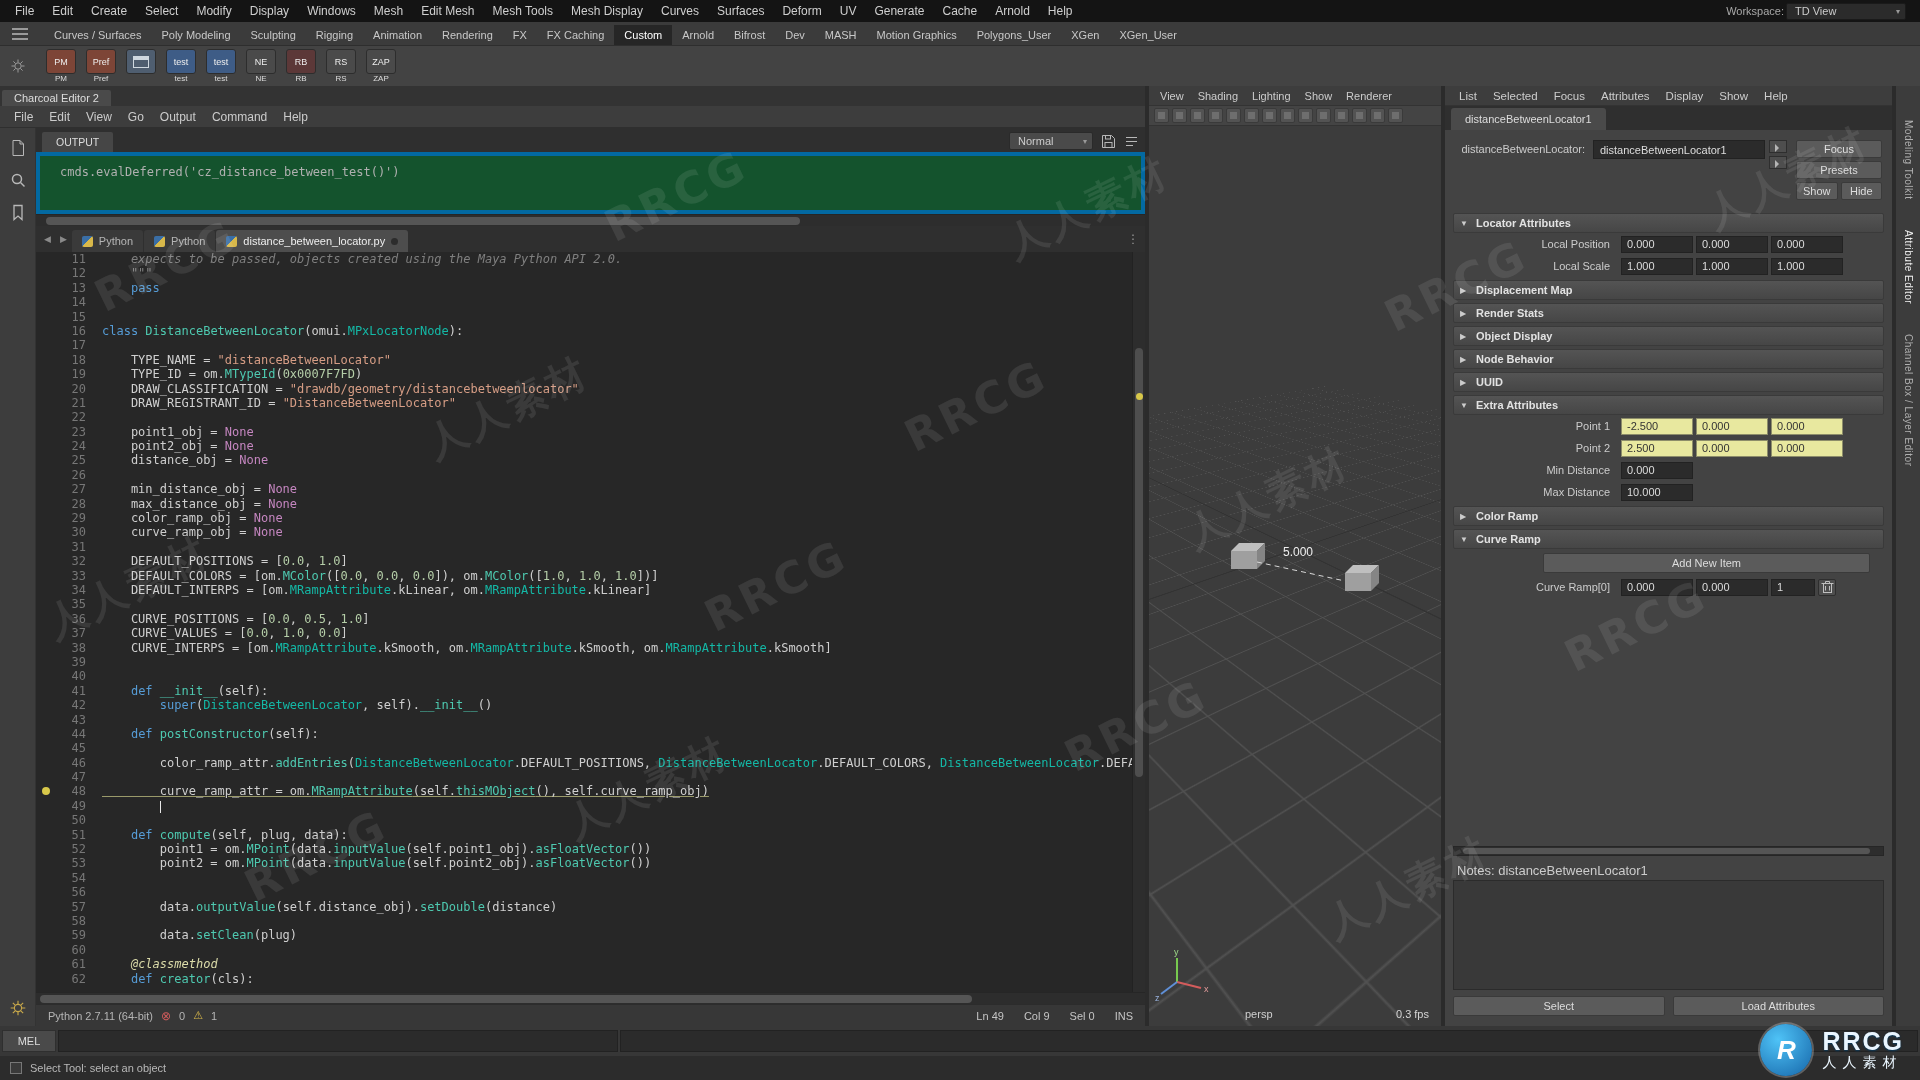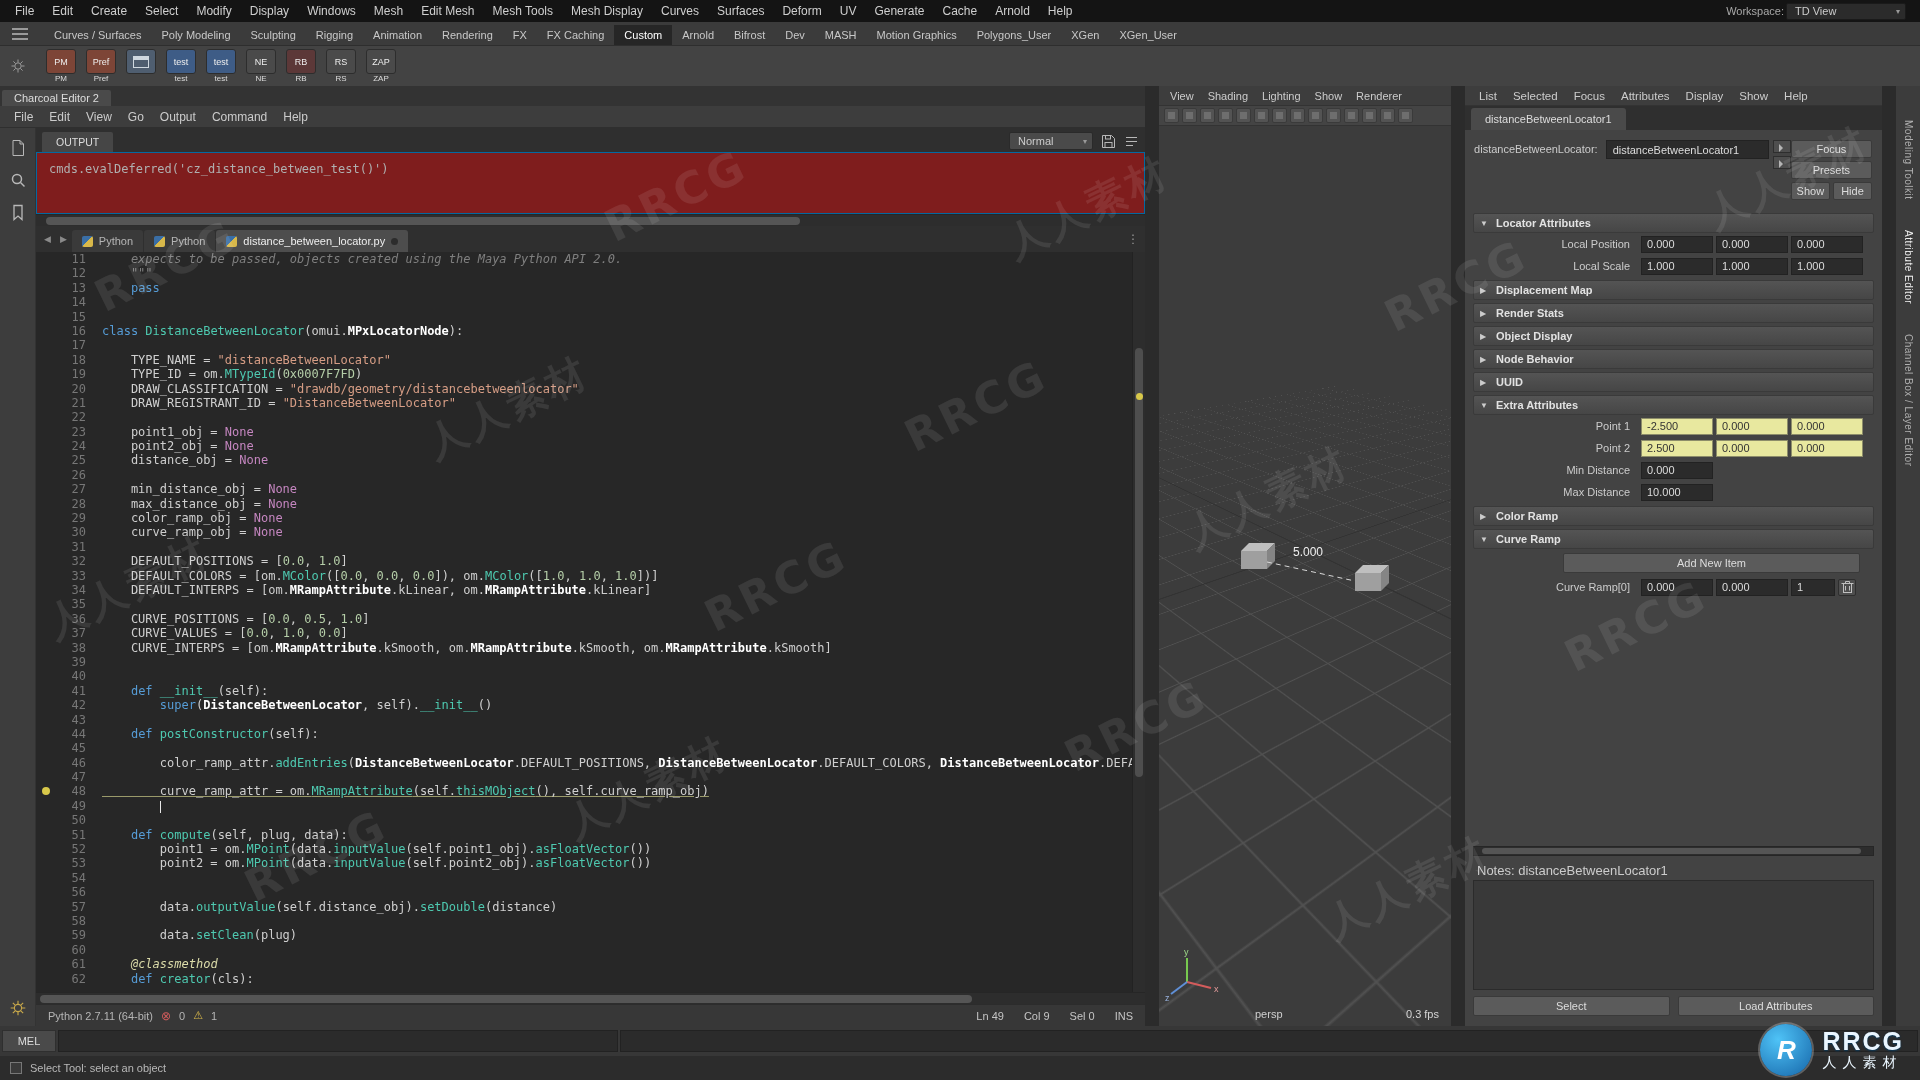--- a/index.html
+++ b/index.html
@@ -21,55 +21,55 @@
 .corner-icon{position:absolute;left:12px;top:6px;width:16px;height:12px;display:flex;flex-direction:column;justify-content:space-between;}
 .corner-icon i{display:block;height:2px;background:#9a9a9a;}
 .shelf-row{height:40px;background:#434343;display:flex;align-items:center;gap:6px;padding-left:44px;flex:0 0 auto;position:relative;}
 .shelf-gear{position:absolute;left:10px;top:12px;}
 .shelf-btn{width:34px;display:flex;flex-direction:column;align-items:center;}
 .shelf-btn .ic{width:30px;height:25px;border-radius:3px;display:flex;align-items:center;justify-content:center;font-size:9px;color:#eee;border:1px solid #2d2d2d;}
 .shelf-btn .cap{font-size:8px;color:#ddd;margin-top:1px;line-height:8px;height:8px;}
 .mini-win{display:block;width:16px;height:12px;border:1px solid #cfd8e0;border-top:4px solid #cfd8e0;}
 
 
-.main{flex:1;display:flex;gap:14px;background:#2b2b2b;min-height:0;}
+.main{flex:1;display:flex;gap:4px;background:#2b2b2b;min-height:0;}
 
 
 .editor-panel{width:1145px;display:flex;flex-direction:column;background:#3d3d3d;min-width:0;}
 .ed-titlebar{height:20px;background:#333;display:flex;align-items:flex-end;flex:0 0 auto;}
 .ed-title-tab{background:#4a4a4a;padding:2px 12px;font-size:11px;color:#ddd;border-radius:2px 2px 0 0;margin-left:2px;}
 .ed-menus{height:22px;background:#3d3d3d;display:flex;align-items:center;padding-left:6px;border-bottom:1px solid #2f2f2f;flex:0 0 auto;}
 .ed-menu-item{padding:0 8px;font-size:12px;color:#ccc;}
 .ed-body{flex:1;display:flex;min-height:0;}
 .ed-side{width:36px;background:#3d3d3d;display:flex;flex-direction:column;align-items:center;padding:10px 0 8px;gap:12px;border-right:1px solid #333;flex:0 0 auto;}
 .ed-side .spacer{flex:1;}
 .side-icon{width:20px;height:20px;display:flex;align-items:center;justify-content:center;}
 .ed-content{flex:1;display:flex;flex-direction:column;min-width:0;}
 .ed-outtab-row{height:24px;background:#2f2f2f;display:flex;align-items:flex-end;padding:0 6px;flex:0 0 auto;}
 .ed-outtab{background:#464646;color:#ddd;font-size:10.5px;padding:4px 14px;border-radius:2px 2px 0 0;}
 .ed-out-actions{margin-left:auto;display:flex;align-items:center;gap:8px;padding-bottom:2px;}
 .dropdown{background:#4a4a4a;border:1px solid #2a2a2a;color:#ccc;font-size:11px;height:18px;display:flex;align-items:center;padding:0 20px 0 8px;position:relative;min-width:84px;border-radius:2px;}
 .dropdown .arr{position:absolute;right:5px;font-size:8px;color:#999;}
-.ed-output{height:62px;background:#7f1d1d;font-family:"DejaVu Sans Mono",monospace;font-size:12px;color:#b0b0b0;padding:9px 12px;border:1px solid #0369a1;flex:0 0 auto;}
+.ed-output{height:62px;background:#14532d;font-family:"DejaVu Sans Mono",monospace;font-size:12px;color:#b0b0b0;padding:9px 20px;border:4px solid #0369a1;flex:0 0 auto;}
 .hscroll{height:12px;background:#2d2d2d;position:relative;border-top:1px solid #262626;flex:0 0 auto;}
 .hscroll .thumb{position:absolute;top:2px;height:8px;background:#555;border-radius:4px;}
 .ed-tabs{height:26px;background:#2f2f2f;display:flex;align-items:flex-end;gap:1px;padding:0 6px 0 4px;flex:0 0 auto;}
 .nav-ch{color:#8a8a8a;font-size:9px;padding:0 4px;align-self:center;}
 .ed-tabs-host{display:flex;gap:1px;align-items:flex-end;}
 .ed-tab{background:#3a3a3a;color:#b5b5b5;font-size:11px;padding:5px 10px;display:flex;align-items:center;gap:6px;border-radius:3px 3px 0 0;white-space:nowrap;}
 .ed-tab.active{background:#4d4d4d;color:#eee;}
 .pyicon{width:11px;height:11px;border-radius:2px;background:linear-gradient(135deg,#3a6ea5 50%,#d8b84a 50%);flex:0 0 auto;}
 .mod-dot{width:7px;height:7px;border-radius:50%;background:#2c2c2c;flex:0 0 auto;}
 .overflow-dots{margin-left:auto;align-self:center;color:#999;font-size:12px;}
 .code-area{flex:1;background:#272727;position:relative;overflow:hidden;font-family:"DejaVu Sans Mono",monospace;font-size:12px;line-height:14.4px;min-height:0;}
 .code-line{display:flex;height:14.4px;white-space:pre;}
 .gutter{width:66px;flex:0 0 auto;color:#777;text-align:right;padding-right:16px;position:relative;}
 .code-text{color:#cfcfcf;}
 .kw{color:#569cd6;}  .const{color:#c586c0;}  .str{color:#d69d85;}
-.num{color:#b5cea8;} .fn{color:#4ec9b0;}     .cls{color:#ffffff;font-weight:bold;}
+.num{color:#b5cea8;} .fn{color:#4ec9b0;}     .cls{color:#14b8a6;}
 .deco{color:#dcdcaa;font-style:italic;}
 .comment{color:#7f7f7f;font-style:italic;}
 .warn-underline{text-decoration:underline;text-decoration-color:#9a9a6a;}
 .warn-dot{position:absolute;left:6px;top:3px;width:8px;height:8px;border-radius:50%;background:#d8c84a;}
 .cursor-caret{display:inline-block;width:1.5px;height:12px;background:#e8e8e8;vertical-align:text-bottom;}
 .vscroll{position:absolute;right:0;top:0;bottom:0;width:13px;background:#2d2d2d;border-left:1px solid #222;}
 .vscroll .thumb{position:absolute;left:2px;right:2px;top:13%;height:58%;background:#4e4e4e;border-radius:4px;}
 .vscroll .marker{position:absolute;left:3px;width:7px;height:7px;border-radius:50%;background:#d8c84a;}
 .ed-status{height:22px;background:#373737;display:flex;align-items:center;font-size:11px;color:#b5b5b5;padding:0 12px;gap:8px;border-top:1px solid #2c2c2c;flex:0 0 auto;}
 .ed-status .right{margin-left:auto;display:flex;gap:20px;color:#c5c5c5;}

